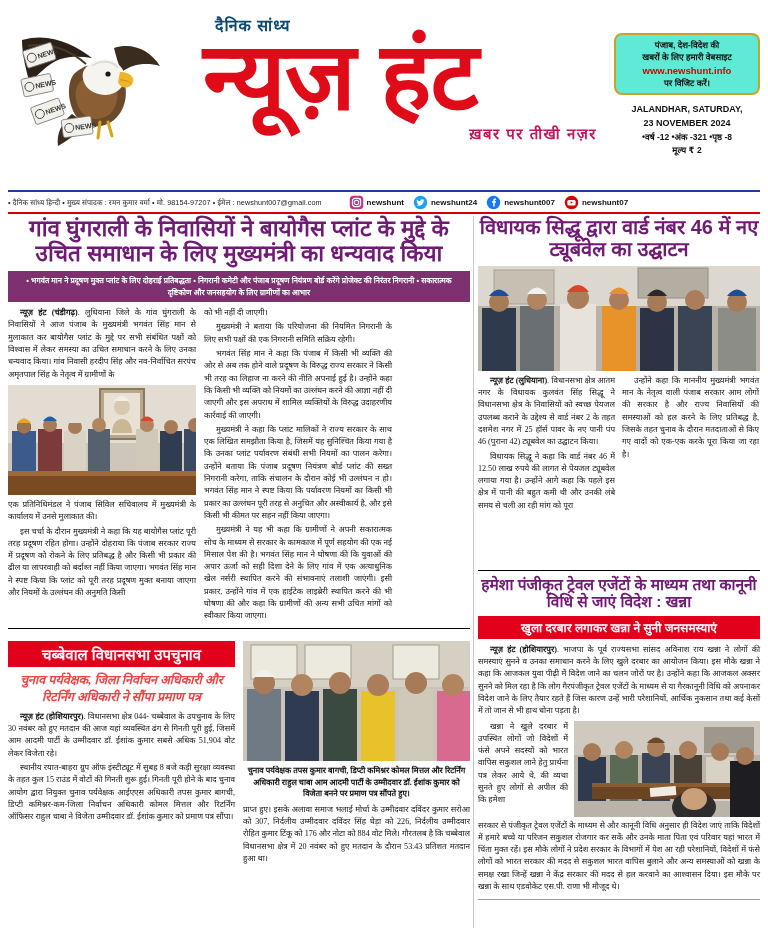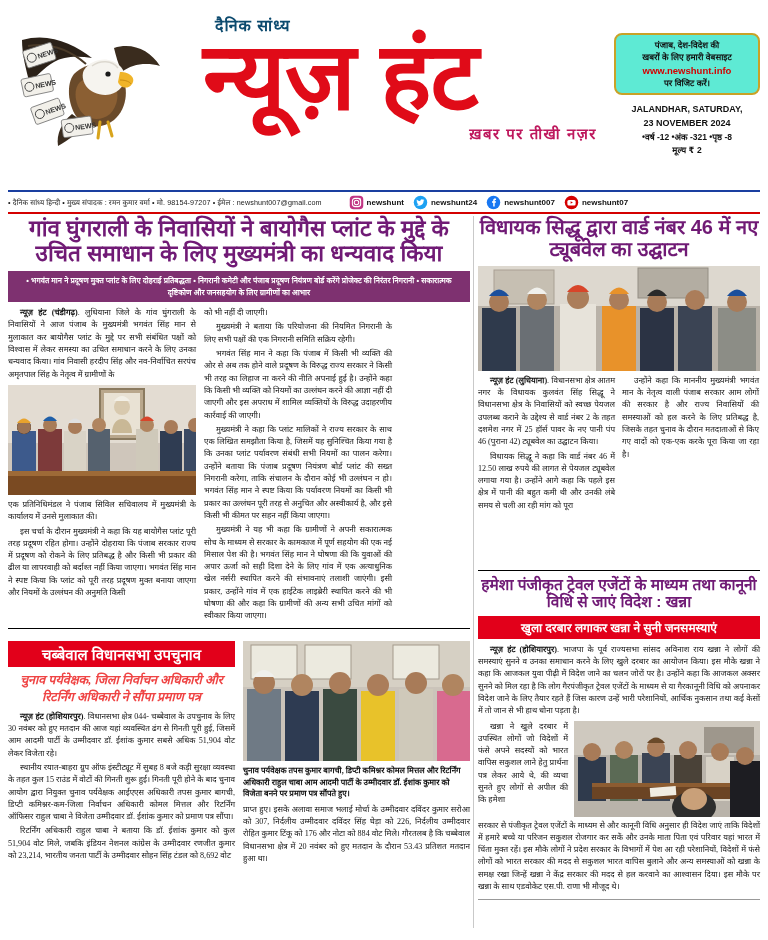--- a/index.html
+++ b/index.html
@@ -94,21 +94,21 @@
   }
   .red-bar{
     background:#e2001a;color:#fff;font-family:"Liberation Sans","DejaVu Sans",sans-serif;
     font-weight:bold;font-size:15px;text-align:center;padding:3px 6px;
   }
   .italic-sub{
     font-family:"Liberation Serif","DejaVu Serif",serif;font-style:italic;font-weight:bold;
     font-size:12.5px;line-height:1.35;color:#ef4444;text-align:center;
   }
   .caption{
-    font-size:8px;line-height:1.45;font-weight:bold;color:#111;
+    font-size:8px;line-height:1.45;font-weight:bold;text-align:center;color:#111;
     font-family:"Liberation Serif","DejaVu Serif",serif;
   }
   .photo{background:#c8c8c8;position:relative;overflow:hidden;}
   .rule{border-top:1px solid #000;}
 
   
   #lead-story{position:absolute;left:8px;top:216px;width:462px;}
   #lead-head{font-size:22.5px;}
   #lead-purple{margin-top:5px;}
   #lead-cols{display:flex;gap:8px;margin-top:5px;}
@@ -378,21 +378,20 @@
   <div id="vijeta-story">
     <div class="rule" style="margin-bottom:6px;"></div>
 
     <div id="vijeta-body">
       <div style="width:227px;">
         <div class="red-bar" style="margin:6px 0 5px;">चब्बेवाल विधानसभा उपचुनाव</div>
         <div class="italic-sub">चुनाव पर्यवेक्षक, जिला निर्वाचन अधिकारी और रिटर्निंग अधिकारी ने सौंपा प्रमाण पत्र</div>
         <div class="body-col" style="margin-top:5px;">
           <p><span class="dateline">न्यूज़ हंट (होशियारपुर)</span><span>. विधानसभा क्षेत्र 044- चब्बेवाल के उपचुनाव के लिए 30 नवंबर को हुए मतदान की आज यहां व्यवस्थित ढंग से गिनती पूरी हुई, जिसमें आम आदमी पार्टी के उम्मीदवार डॉ. ईशांक कुमार सबसे अधिक 51,904 वोट लेकर विजेता रहे।</span></p>
           <p>स्थानीय रयात-बाहरा ग्रुप ऑफ इंस्टीट्यूट में सुबह 8 बजे कड़ी सुरक्षा व्यवस्था के तहत कुल 15 राउंड में वोटों की गिनती शुरू हुई। गिनती पूरी होने के बाद चुनाव आयोग द्वारा नियुक्त चुनाव पर्यवेक्षक आईएएस अधिकारी तपस कुमार बागची, डिप्टी कमिश्नर-कम-जिला निर्वाचन अधिकारी कोमल मित्तल और रिटर्निंग ऑफिसर राहुल चाबा ने विजेता उम्मीदवार डॉ. ईशांक कुमार को प्रमाण पत्र सौंपा।</p>
-          <p>रिटर्निंग अधिकारी राहुल चाबा ने बताया कि डॉ. ईशांक कुमार को कुल 51,904 वोट मिले, जबकि इंडियन नेशनल कांग्रेस के उम्मीदवार रणजीत कुमार को 23,214, भारतीय जनता पार्टी के उम्मीदवार सोहन सिंह टंडल को 8,692 वोट</p>
         </div>
       </div>
 
       <div style="width:227px;">
         <div class="photo" style="height:120px;margin:6px 0 4px;">
           <svg width="227" height="120" viewBox="0 0 227 120" preserveAspectRatio="none">
             <rect width="227" height="120" fill="#cbc4ba"></rect>
             <rect width="227" height="46" fill="#d6d0c4"></rect>
 
             <rect x="8" y="4" width="46" height="34" fill="#eceadf" stroke="#a39a8c"></rect>

